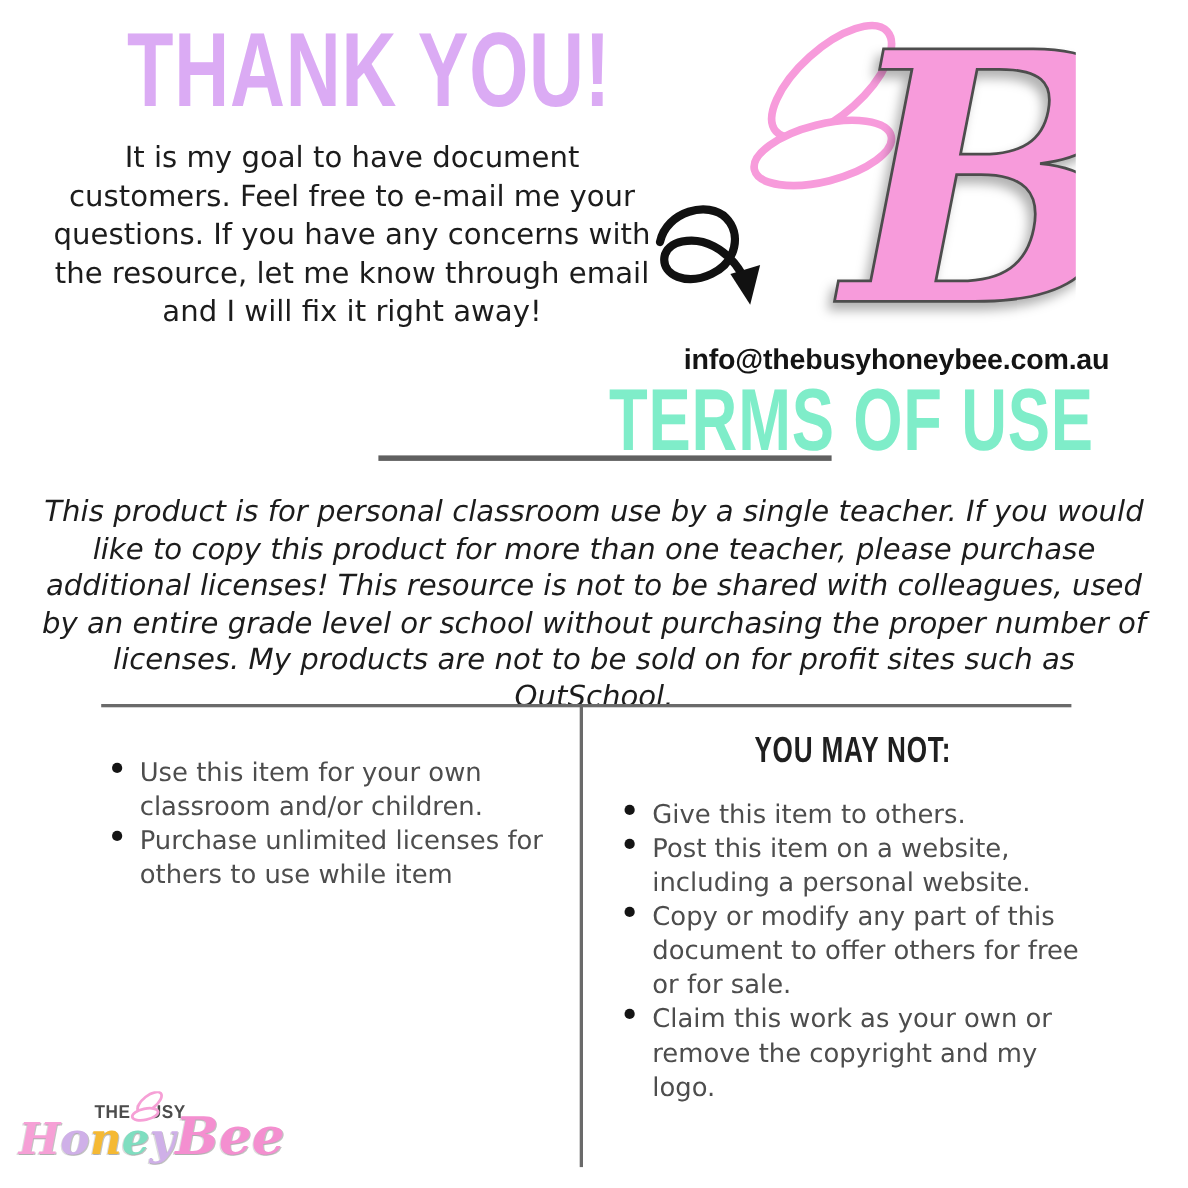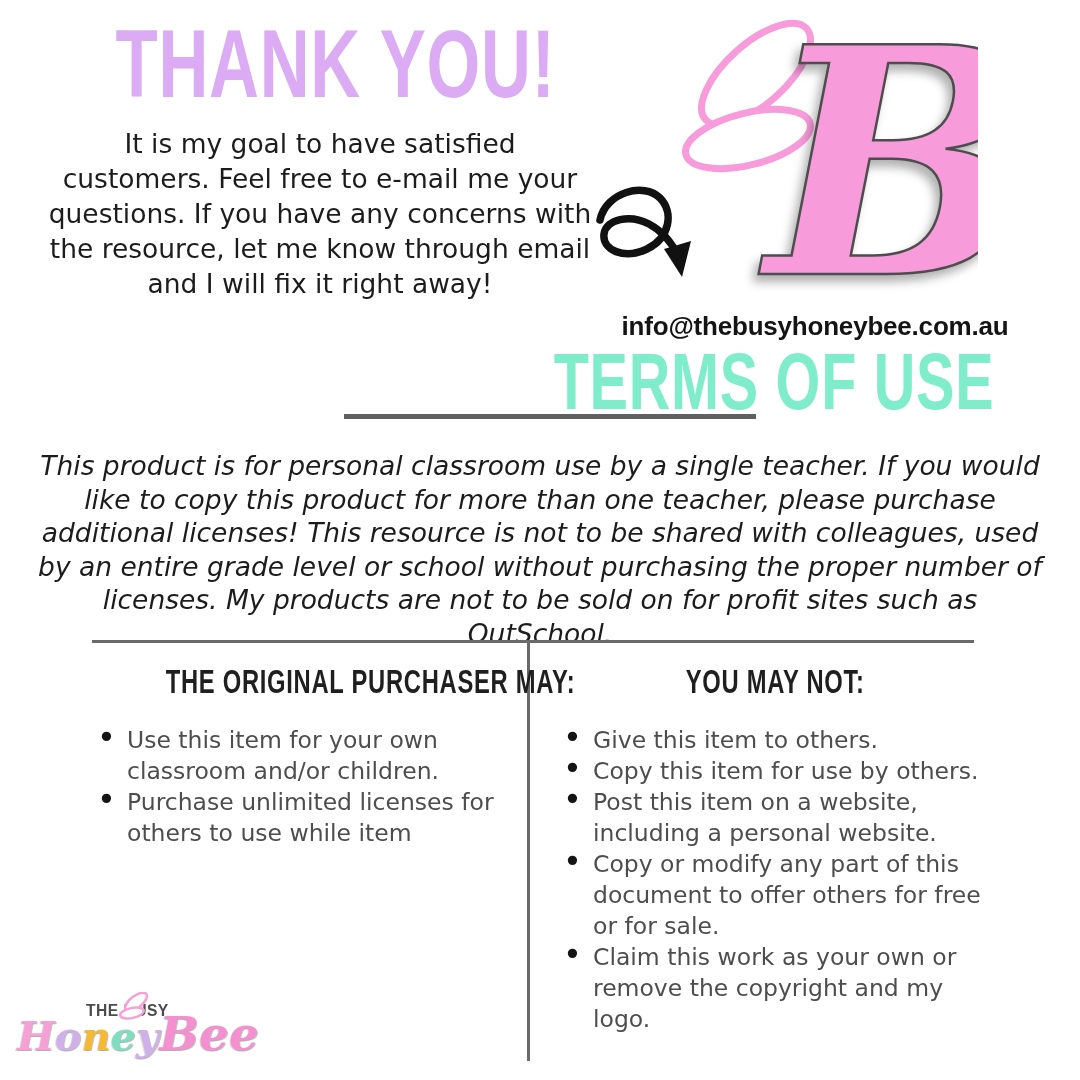--- a/index.html
+++ b/index.html
@@ -60,21 +60,21 @@
   .brand-bee{font-size:47px;font-style:italic;}
   .brand-wings-svg{position:absolute;left:104px;top:2px;width:42px;height:30px;}
 </style>
 </head>
 <body>
 
 <div class="canvas">
 
   <div class="thank-block">
     <span class="headline thank-title" style="color: rgb(219, 171, 244);">THANK YOU!</span>
-    <div class="thank-body">It is my goal to have satisfied customers. Feel free to e-mail me your questions. If you have any concerns with the resource, let me know through email and I will fix it right away!</div>
+    <div class="thank-body">It is my goal to have document customers. Feel free to e-mail me your questions. If you have any concerns with the resource, let me know through email and I will fix it right away!</div>
   </div>
 
   <svg class="arrow-svg" viewBox="0 0 108 102">
     <path d="M8,40 C14,12 52,2 68,18 C82,32 78,58 55,69 C32,80 10,70 12,54 C14,39 38,34 57,44 C72,52 80,63 86,76" fill="none" stroke="#111" stroke-width="7.5" stroke-linecap="round"></path>
     <polygon points="72,69 99,61 90,97" fill="#111"></polygon>
   </svg>
 
   <svg class="blogo-svg" viewBox="0 0 300 295">
     <g>
       <ellipse cx="78" cy="68" rx="68" ry="30" transform="rotate(-42 78 68)" fill="#ffffff" stroke="#f79bdb" stroke-width="7"></ellipse>
@@ -89,42 +89,38 @@
     <span class="headline terms-title" style="color: rgb(127, 237, 201);">TERMS OF USE</span>
   </div>
   <div class="terms-underline"></div>
 
   <div class="terms-body">This product is for personal classroom use by a single teacher. If you would like to copy this product for more than one teacher, please purchase additional licenses! This resource is not to be shared with colleagues, used by an entire grade level or school without purchasing the proper number of licenses. My products are not to be sold on for profit sites such as OutSchool.</div>
 
   <div class="hline"></div>
   <div class="vline"></div>
 
   <div class="col col-left">
-    <div class="col-header-wrap">
-      <span class="headline col-header">THE ORIGINAL PURCHASER MAY:</span>
-    </div>
     <ul>
 
 
         <li><span>Use this item for your own classroom and/or children.</span></li>
 
         <li><span>Purchase unlimited licenses for others to use while item</span></li>
 
       </ul>
   </div>
 
   <div class="col col-right">
     <div class="col-header-wrap">
       <span class="headline col-header">YOU MAY NOT:</span>
     </div>
     <ul>
 
         <li><span>Give this item to others.</span></li>
 
-        <li><span>Copy this item for use by others.</span></li>
 
         <li><span>Post this item on a website, including a personal website.</span></li>
 
         <li><span>Copy or modify any part of this document to offer others for free or for sale.</span></li>
 
         <li><span>Claim this work as your own or remove the copyright and my logo.</span></li>
       </ul>
   </div>
 
   <div class="brand">

